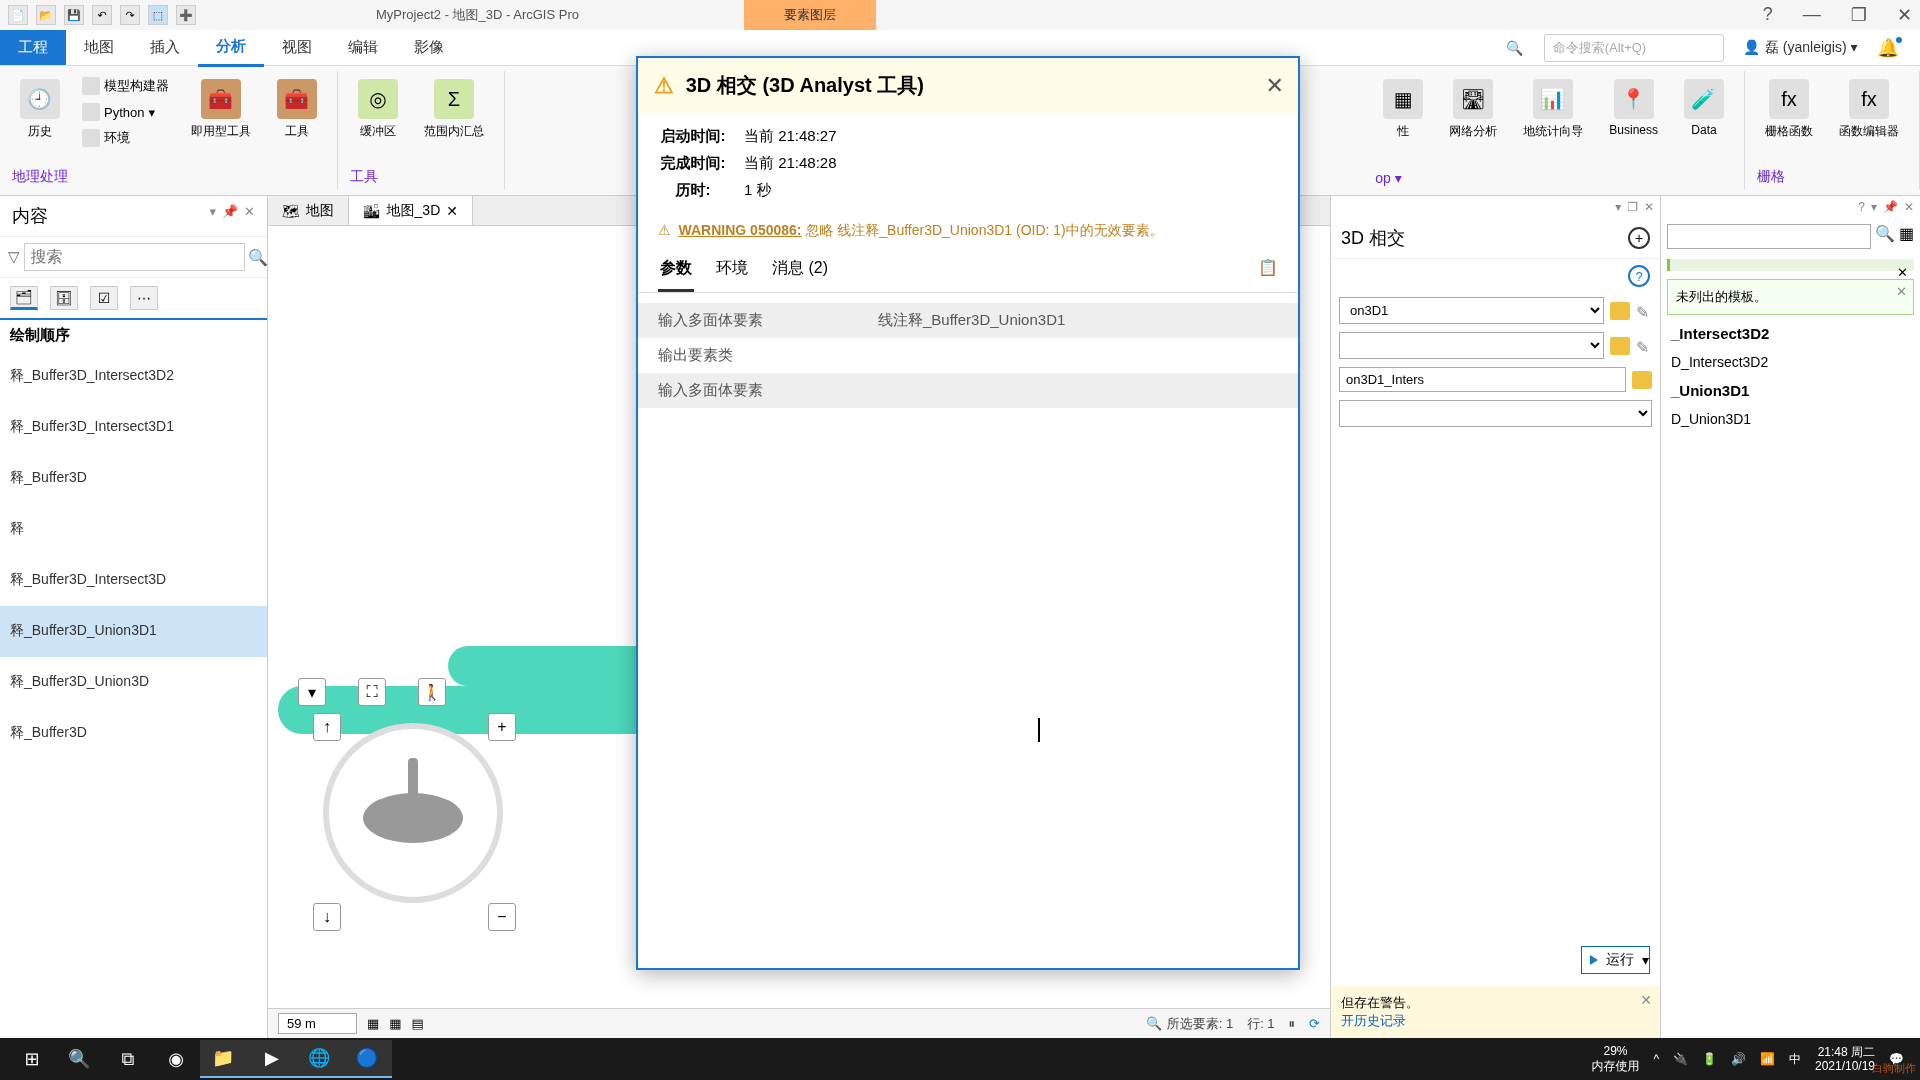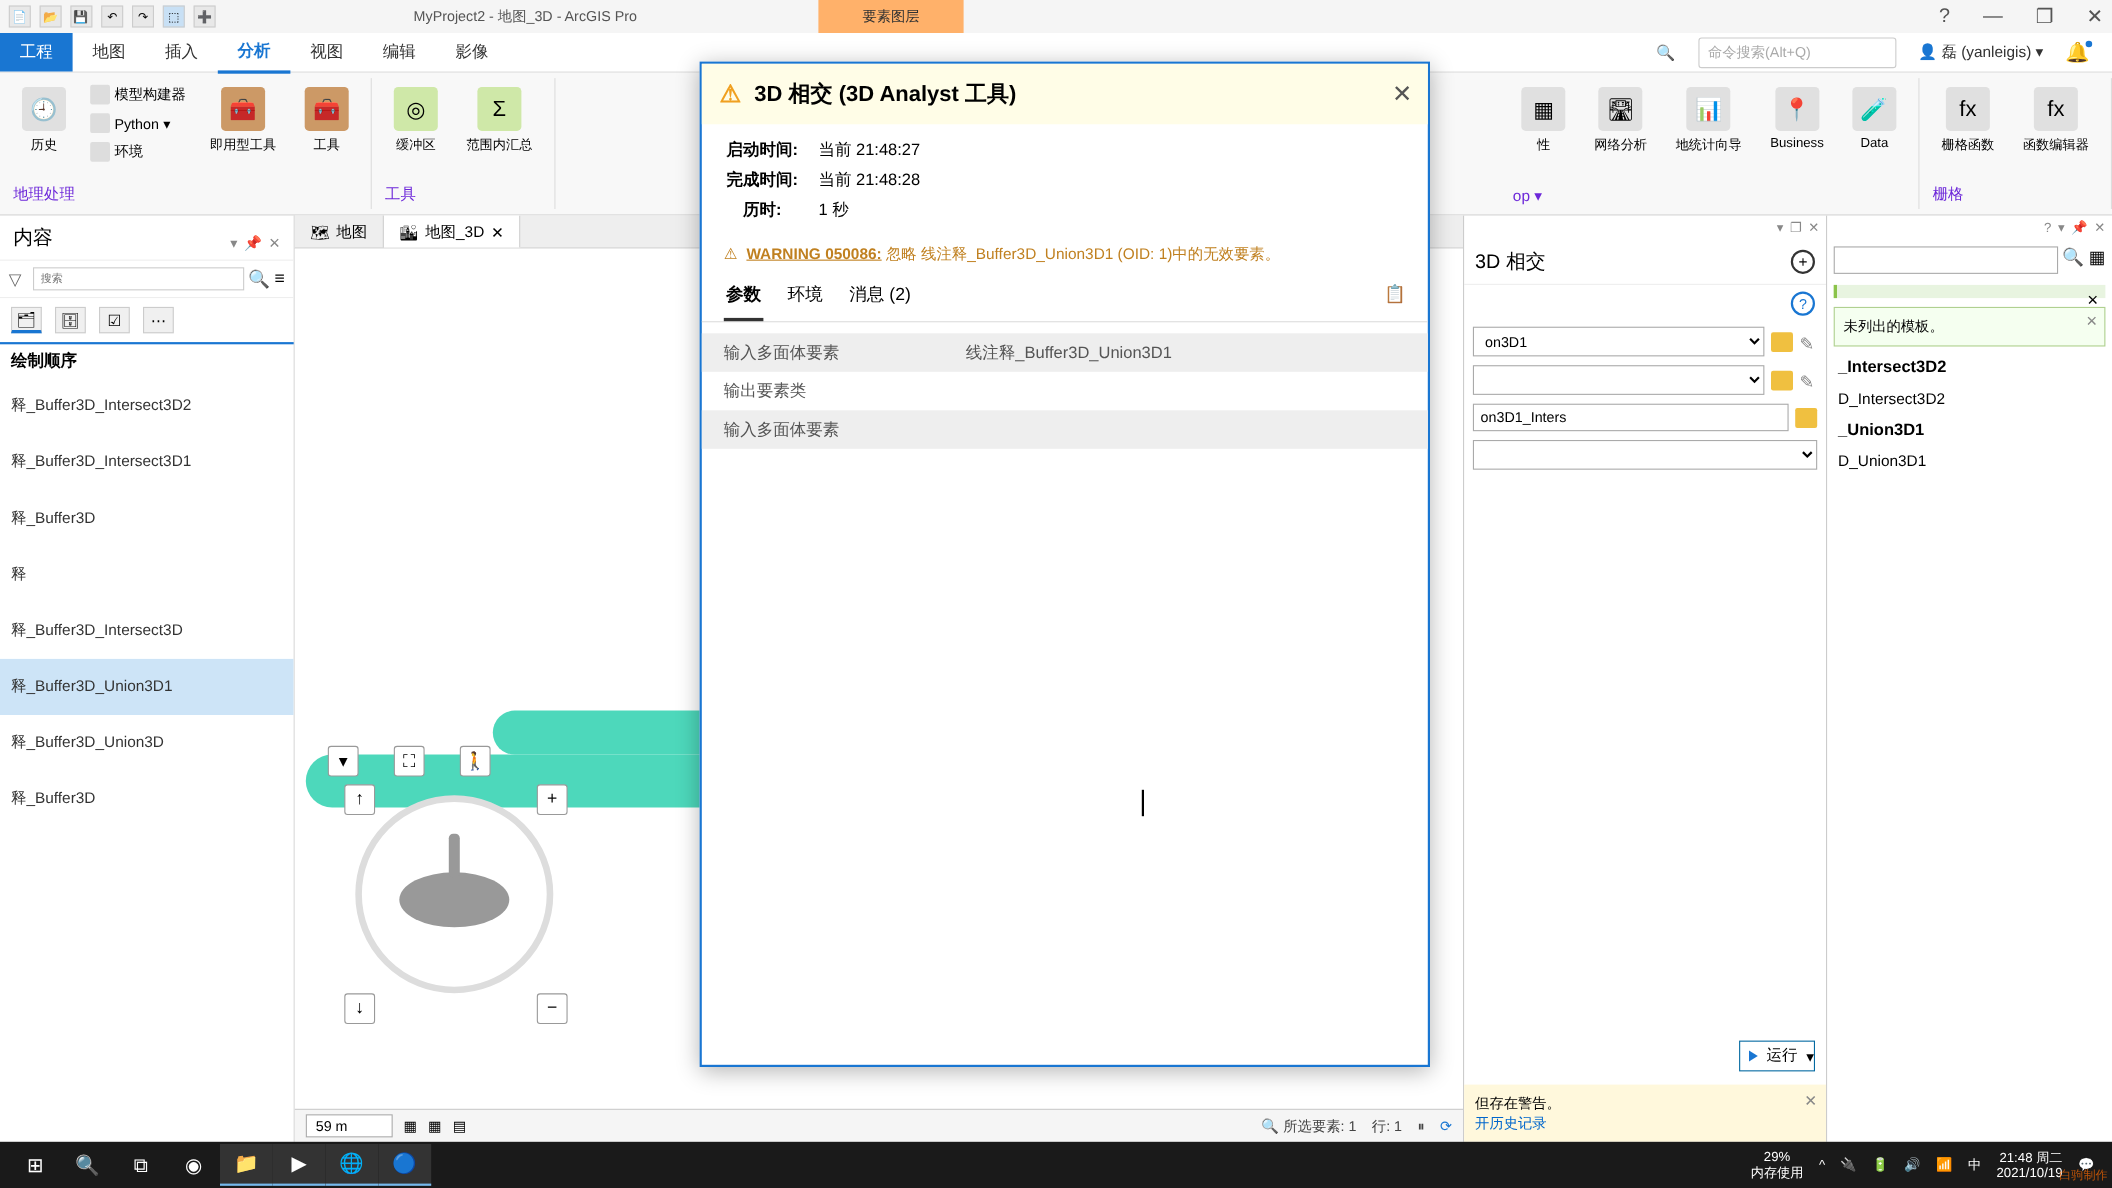--- a/index.html
+++ b/index.html
@@ -33,24 +33,24 @@
 .ribbon-btn-lg .ico { width: 40px; height: 40px; background: #e0e0e0; border-radius: 4px; display:flex;align-items:center;justify-content:center;font-size:20px;}
 .ribbon-btn-sm { display: flex; align-items: center; gap: 4px; padding: 2px 4px; font-size: 13px;}
 .ribbon-btn-sm .ico-s { width: 18px; height: 18px; background: #ddd; border-radius: 2px;}
 .ribbon-col { display: flex; flex-direction: column; gap: 4px; justify-content: center;}
 
 
 .main-area { position: absolute; top: 196px; bottom: 42px; left: 0; right: 0; display: flex; }
 
 
 .contents-panel { width: 268px; background: #fff; border-right: 1px solid #ccc; display: flex; flex-direction: column; }
-.panel-header { display: flex; align-items: flex-end; padding: 8px 12px; font-size: 18px; border-bottom: 1px solid #eee; gap: 48px; }
+.panel-header { display: flex; align-items: flex-start; padding: 8px 12px; font-size: 18px; border-bottom: 1px solid #eee; gap: 48px; }
 .panel-header .hdr-controls { margin-left: auto; font-size: 13px; color: #888; display:flex; gap:6px;}
 .search-row { display: flex; padding: 6px 8px; gap: 4px; align-items: center; border-bottom: 1px solid #eee;}
-.search-row input { flex: 1; border: 1px solid #ccc; padding: 4px 6px; font-size: 10px; }
+.search-row input { flex: 1; border: 1px solid #ccc; padding: 4px 6px; font-size: 16px; }
 .filter-icon { width: 18px; font-size: 15px; color:#666;}
 .toc-toolbar { display: flex; gap: 12px; padding: 8px 10px; border-bottom: 2px solid #1976d2; }
 .toc-tool { width: 28px; height: 24px; border: 1px solid #ccc; background: #f0f0f0; font-size:14px; display:flex;align-items:center;justify-content:center;}
 .toc-tool.active { border-bottom: 3px solid #1976d2;}
 .draw-order-label { padding: 6px 10px; font-weight: bold; font-size: 15px;}
 .toc-list { flex: 1; overflow: auto; }
 .toc-item { padding: 16px 10px 16px 10px; font-size: 14px; color: #333; border-bottom: 1px solid transparent;}
 .toc-item.selected { background: #cde4f7; }
 
 

